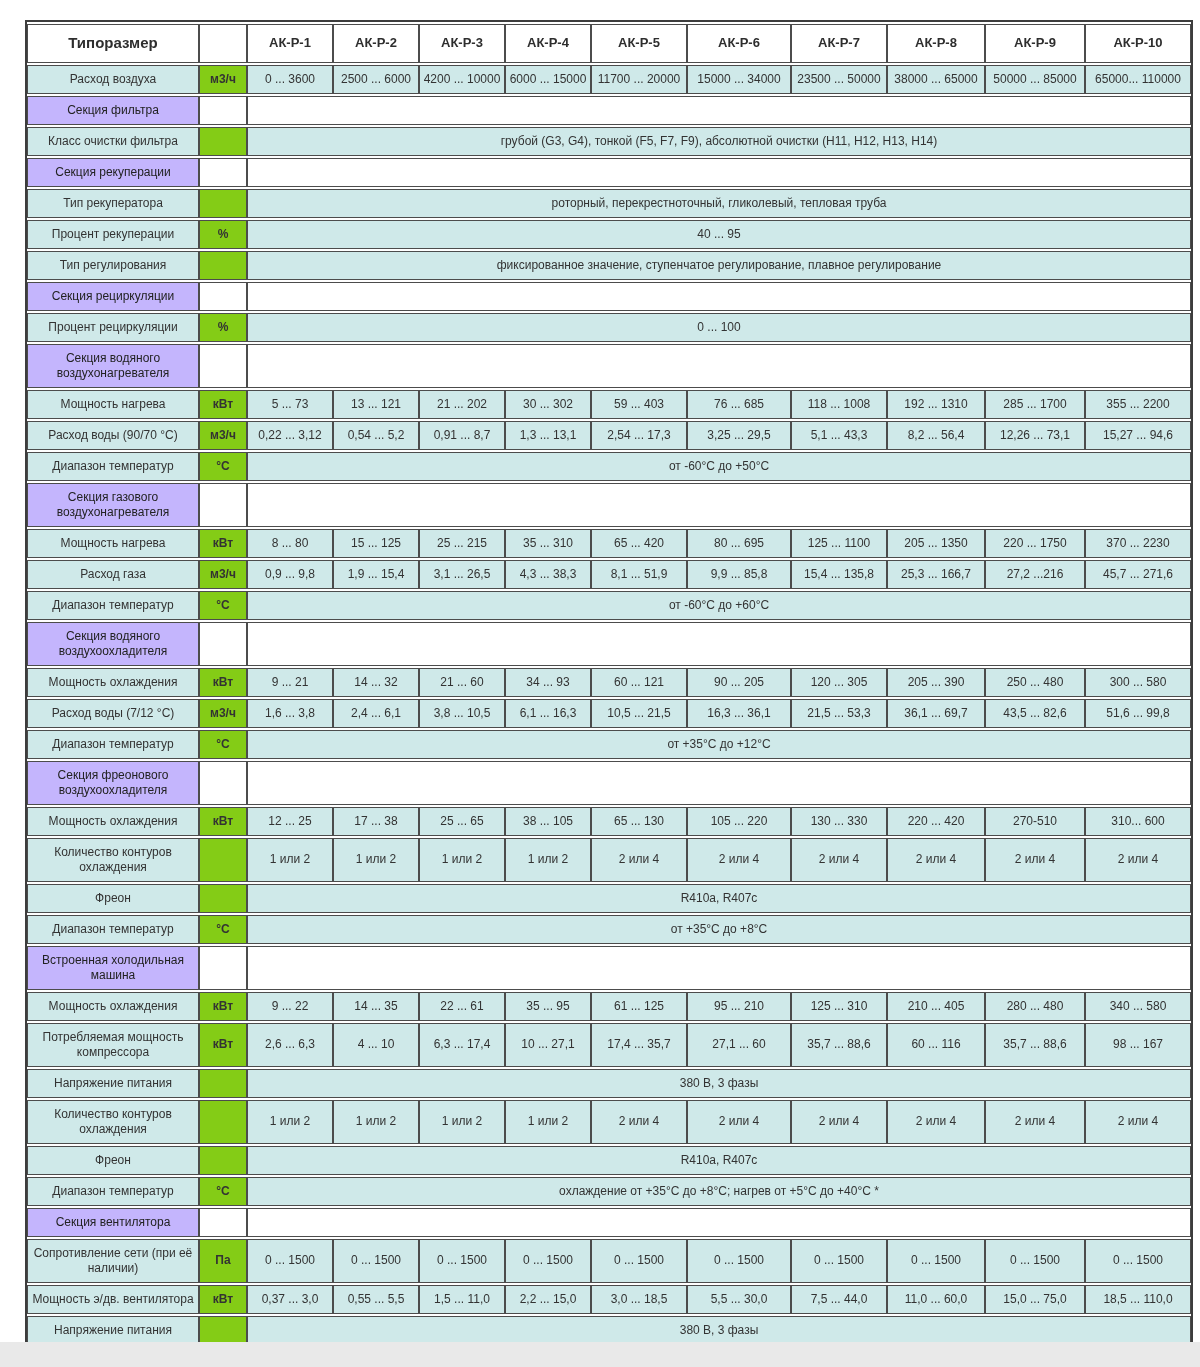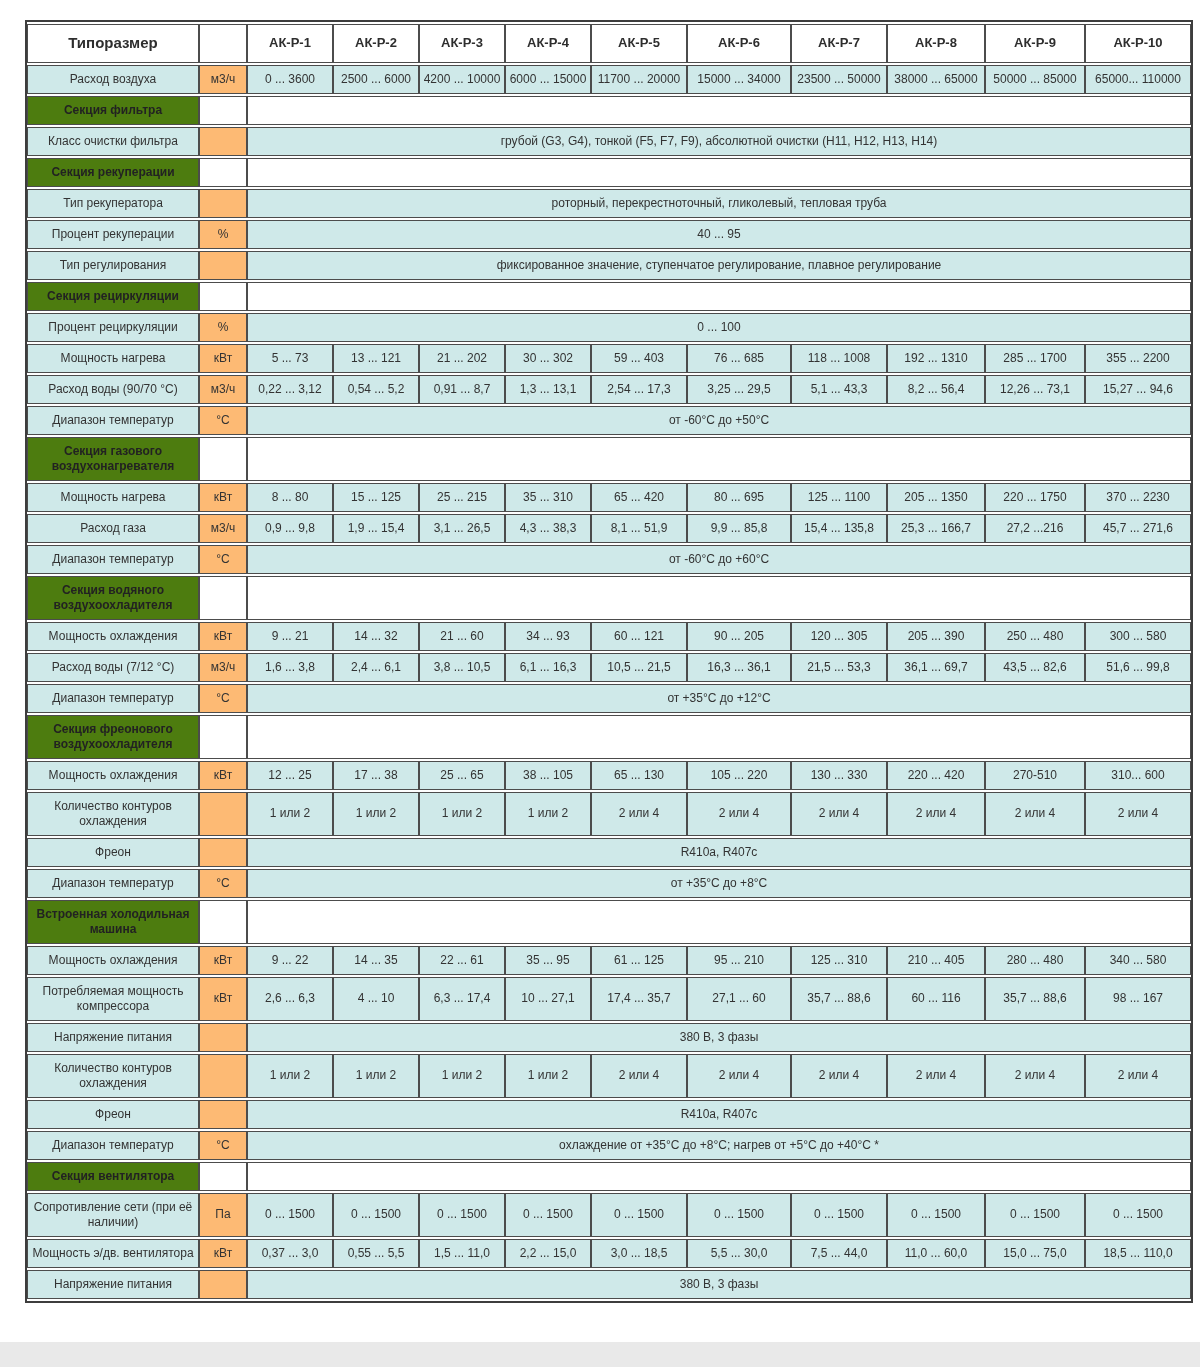--- a/index.html
+++ b/index.html
@@ -26,24 +26,24 @@
     word-wrap:break-word;
   }
   th{
     background:#ffffff;
     font-weight:700;
     font-size:13px;
     color:#2e2e2e;
     padding:9px 15px;
   }
   th.corner{font-size:15px}
-  td.unit{background:#fdba74;font-weight:400}
+  td.unit{background:#84cc16;font-weight:700}
   td.lbl{background:var(--cyan)}
   td.val{background:var(--cyan)}
-  td.sec{background:#4d7c0f;font-weight:700;color:#222}
+  td.sec{background:#c4b5fd;font-weight:400;color:#222}
   td.blank{background:#ffffff}
   .footer-bar{
     position:absolute;left:0;bottom:0;width:1200px;height:25px;
     background:var(--footer);
   }
 </style>
 </head>
 <body>
 
 <div class="wrap">
@@ -127,20 +127,25 @@
           <td class="sec">Секция рециркуляции</td>
           <td class="blank"></td>
           <td class="blank" colspan="10"></td>
         </tr>
         <tr>
           <td class="lbl">Процент рециркуляции</td>
           <td class="unit">%</td>
           <td class="val" colspan="10">0 ... 100</td>
         </tr>
         <tr>
+          <td class="sec">Секция водяного воздухонагревателя</td>
+          <td class="blank"></td>
+          <td class="blank" colspan="10"></td>
+        </tr>
+        <tr>
           <td class="lbl">Мощность нагрева</td>
           <td class="unit">кВт</td>
           <td class="val">5 ... 73</td>
           <td class="val">13 ... 121</td>
           <td class="val">21 ... 202</td>
           <td class="val">30 ... 302</td>
           <td class="val">59 ... 403</td>
           <td class="val">76 ... 685</td>
           <td class="val">118 ... 1008</td>
           <td class="val">192 ... 1310</td>

